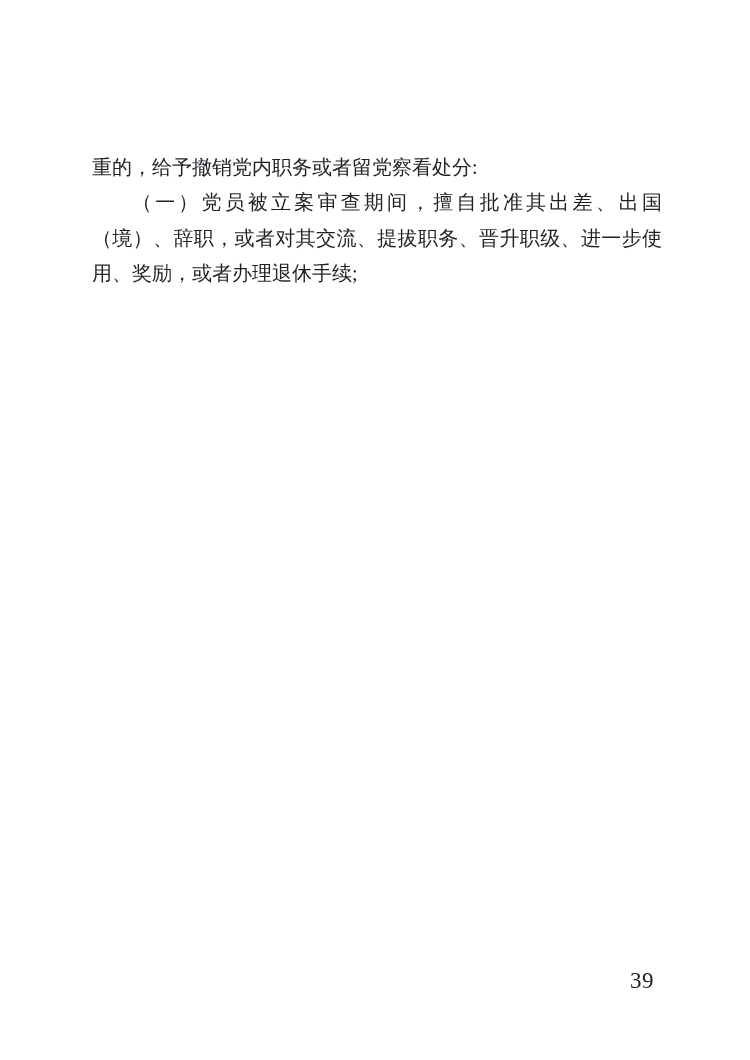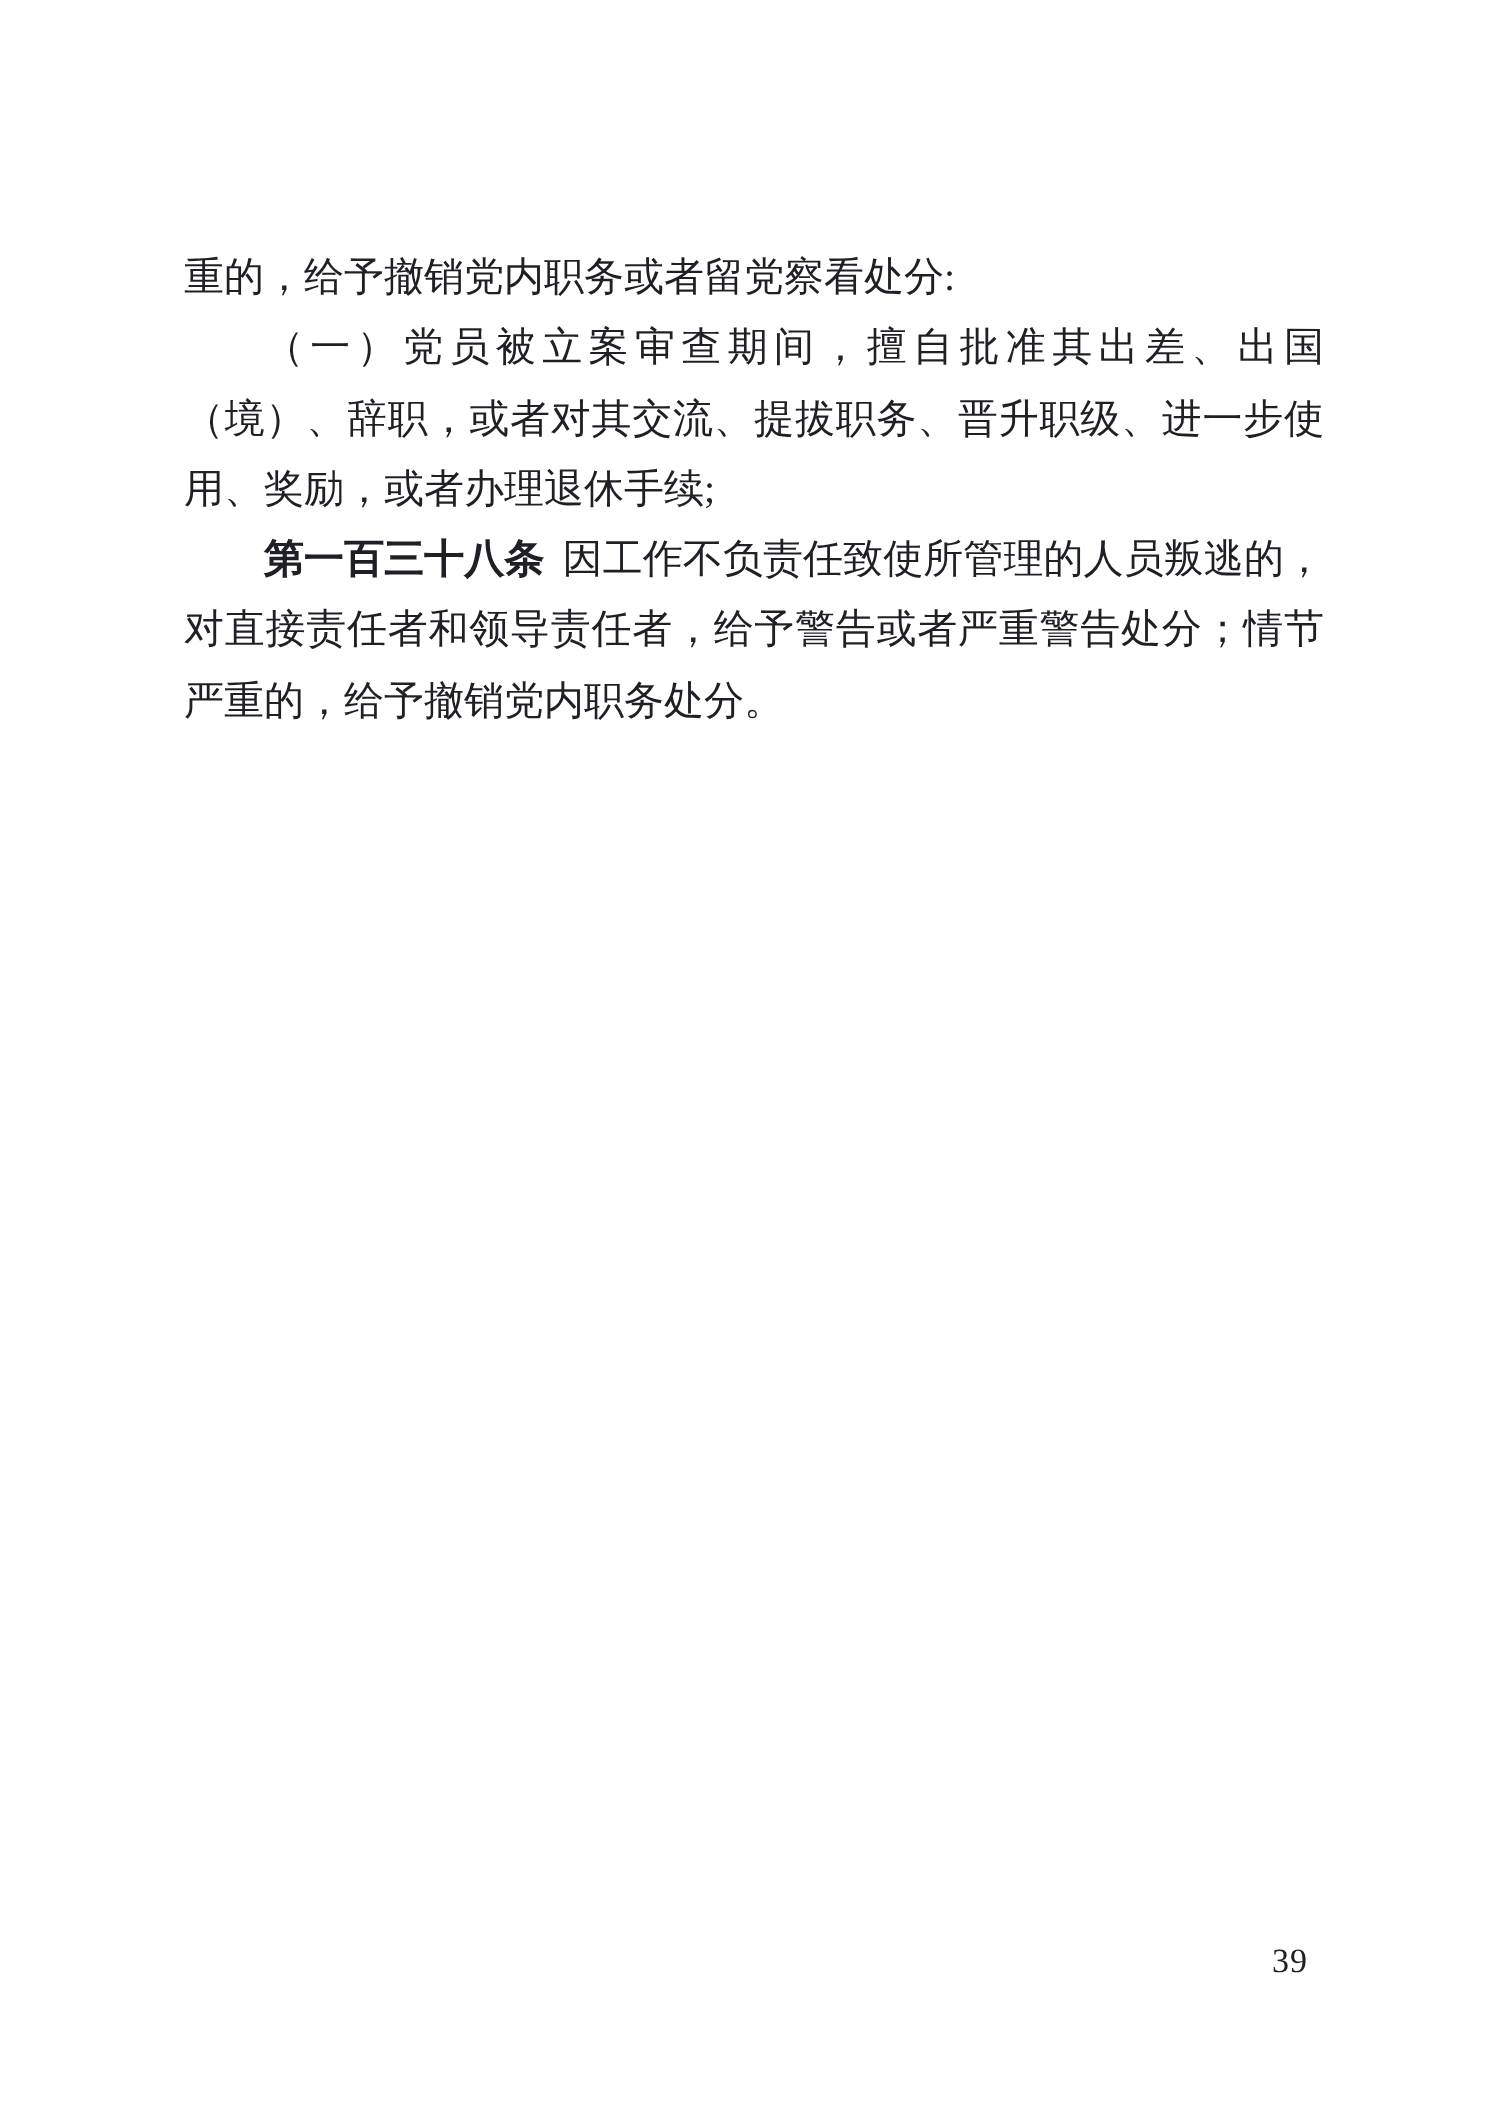--- a/index.html
+++ b/index.html
@@ -26,38 +26,38 @@
     text-align: justify;
     text-justify: inter-character;
   }
   .para {
     margin: 0;
     padding: 0;
     text-indent: 2em;
   }
   .para.continuation {
     text-indent: 0;
+    margin-top: 28px;
   }
   .para .lead {
     font-weight: 700;
     margin-right: 0.45em;
   }
   .footer {
     position: absolute;
     top: 971px;
     right: 96px;
     color: #1f1f26;
-    font-size: 17px;
+    font-size: 23px;
     line-height: 20px;
     letter-spacing: 0.5px;
   }
 </style>
 </head>
 <body>
 
 <div class="page">
   <div class="content" id="doc-body">
       <p class="para continuation"><span>重的，给予撤销党内职务或者留党察看处分:</span></p>
       <p class="para indent"><span>（一）党员被立案审查期间，擅自批准其出差、出国（境）、辞职，或者对其交流、提拔职务、晋升职级、进一步使用、奖励，或者办理退休手续;</span></p>
-      <p class="para indent"><b class="lead">第一百三十八条</b><span>因工作不负责任致使所管理的人员叛逃的，对直接责任者和领导责任者，给予警告或者严重警告处分；情节严重的，给予撤销党内职务处分。</span></p>
     </div>
   <div class="footer">39</div>
 </div>
 
 </body></html>

